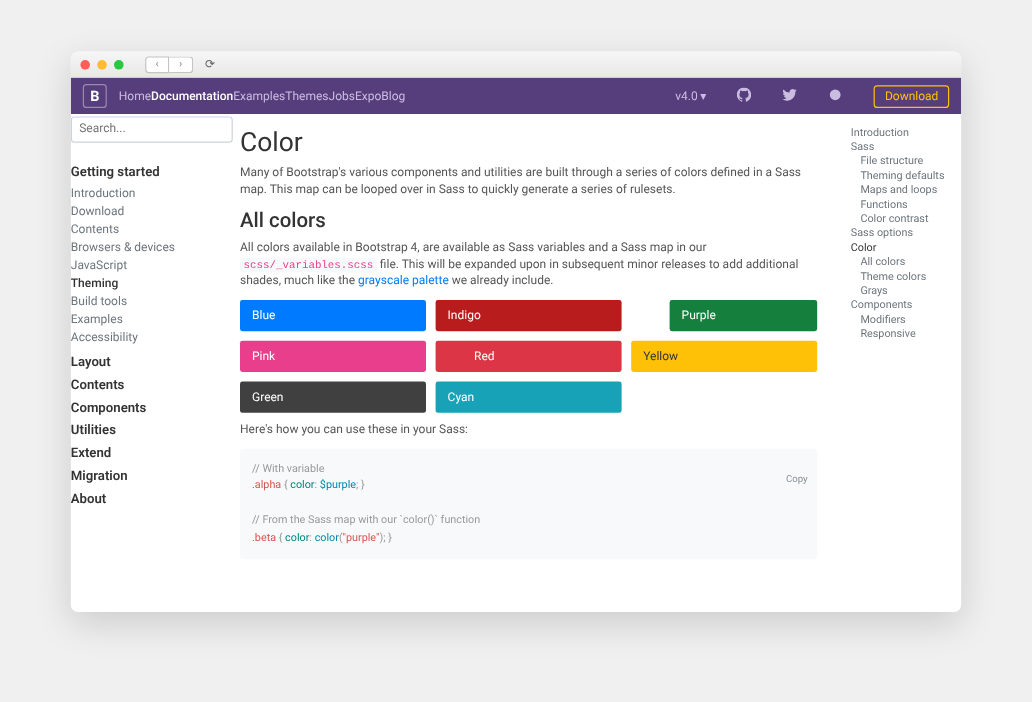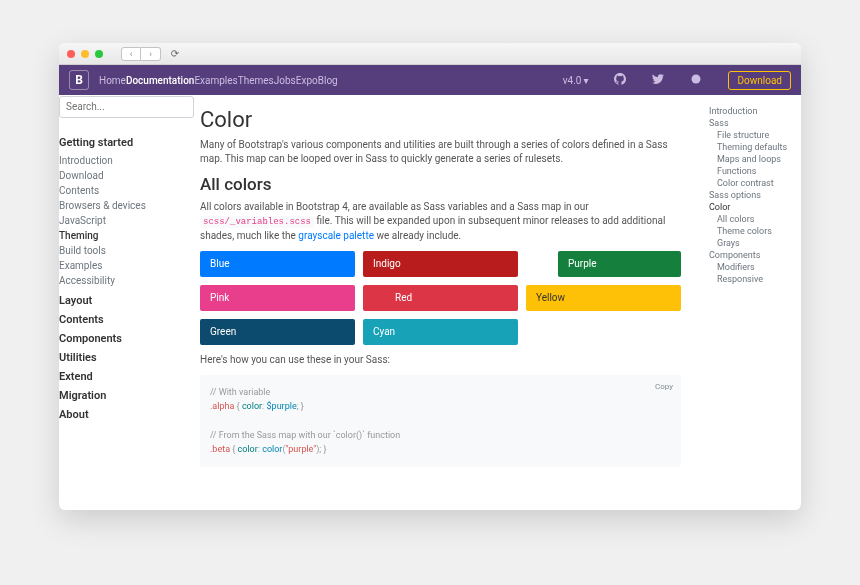--- a/index.html
+++ b/index.html
@@ -31,21 +31,21 @@
 .main { flex:1; padding:12px 20px 12px 6px; overflow:auto; font-size:10px; color:#333; }
 .main h1 { font-size:22px; font-weight:400; margin-bottom:6px; }
 .main p { color:#555; line-height:1.4; margin-bottom:8px; }
 .main h2 { font-size:17px; font-weight:500; margin:8px 0 6px; }
 code.inline { background:#f8f9fa; color:#e83e8c; padding:1px 3px; border-radius:2px; font-family:Liberation Mono, monospace; font-size:9px; }
 a.lk { color:#007bff; text-decoration:none; }
 .swatches { display:grid; grid-template-columns:repeat(3,1fr); gap:8px; margin:8px 0; }
 .swatch { height:26px; border-radius:2px; display:flex; align-items:center; padding:0 10px; color:#fff; font-size:10px; }
 .swatch.dark { color:#333; }
 .codeblock { background:#f8f9fa; padding:10px; border-radius:3px; font-family:Menlo,monospace; font-size:9px; color:#999; position:relative; line-height:1.6; }
-.copy { position:absolute; right:8px; top:6px; font-size:8px; color:#868e96; cursor:pointer;margin-left:16px; }
+.copy { position:absolute; right:8px; top:20px; font-size:8px; color:#868e96; cursor:pointer;margin-left:16px; }
 .kw{color:#0086b3}.sel{color:#d9534f}.pr{color:#008080}.str{color:#d9534f}
 .toc { width:100px; padding:10px 8px; flex-shrink:0; font-size:9px; color:#6c757d; }
 .toc div { padding:1px 0; cursor:pointer; }
 .toc .sub { padding-left:8px; }
 .toc .active { color:#333; }
 </style>
 </head>
 <body>
 
 <div class="window">
@@ -120,21 +120,21 @@
       <p>
         <span>All colors available in Bootstrap 4, are available as Sass variables and a Sass map in our </span><code class="inline">scss/_variables.scss</code><span> file. This will be expanded upon in subsequent minor releases to add additional shades, much like the </span><a class="lk">grayscale palette</a><span> we already include.</span>
       </p>
       <div class="swatches" id="swatches">
           <div class="swatch" style="background: rgb(0, 123, 255);">Blue</div>
           <div class="swatch" style="background: #b91c1c;">Indigo</div>
           <div class="swatch" style="background: #15803d; margin-left: 32px;">Purple</div>
           <div class="swatch" style="background: rgb(232, 62, 140);">Pink</div>
           <div class="swatch" style="background: rgb(220, 53, 69); padding-left: 32px;">Red</div>
           <div class="swatch dark" style="background: rgb(255, 193, 7);">Yellow</div>
-          <div class="swatch" style="background: #0c4a6e;">Green</div>
+          <div class="swatch" style="background: #404040;">Green</div>
           <div class="swatch" style="background: rgb(23, 162, 184);">Cyan</div>
         </div>
       <p>Here's how you can use these in your Sass:</p>
       <div class="codeblock">
         <span class="copy">Copy</span>
         <div>// With variable</div>
         <div><span class="sel">.alpha</span><span> { </span><span class="pr">color</span><span>: </span><span class="kw">$purple</span><span>; }</span></div>
         <div>&nbsp;</div>
         <div>// From the Sass map with our `color()` function</div>
         <div><span class="sel">.beta</span><span> { </span><span class="pr">color</span><span>: </span><span class="kw">color</span><span>(</span><span class="str">"purple"</span><span>); }</span></div>

